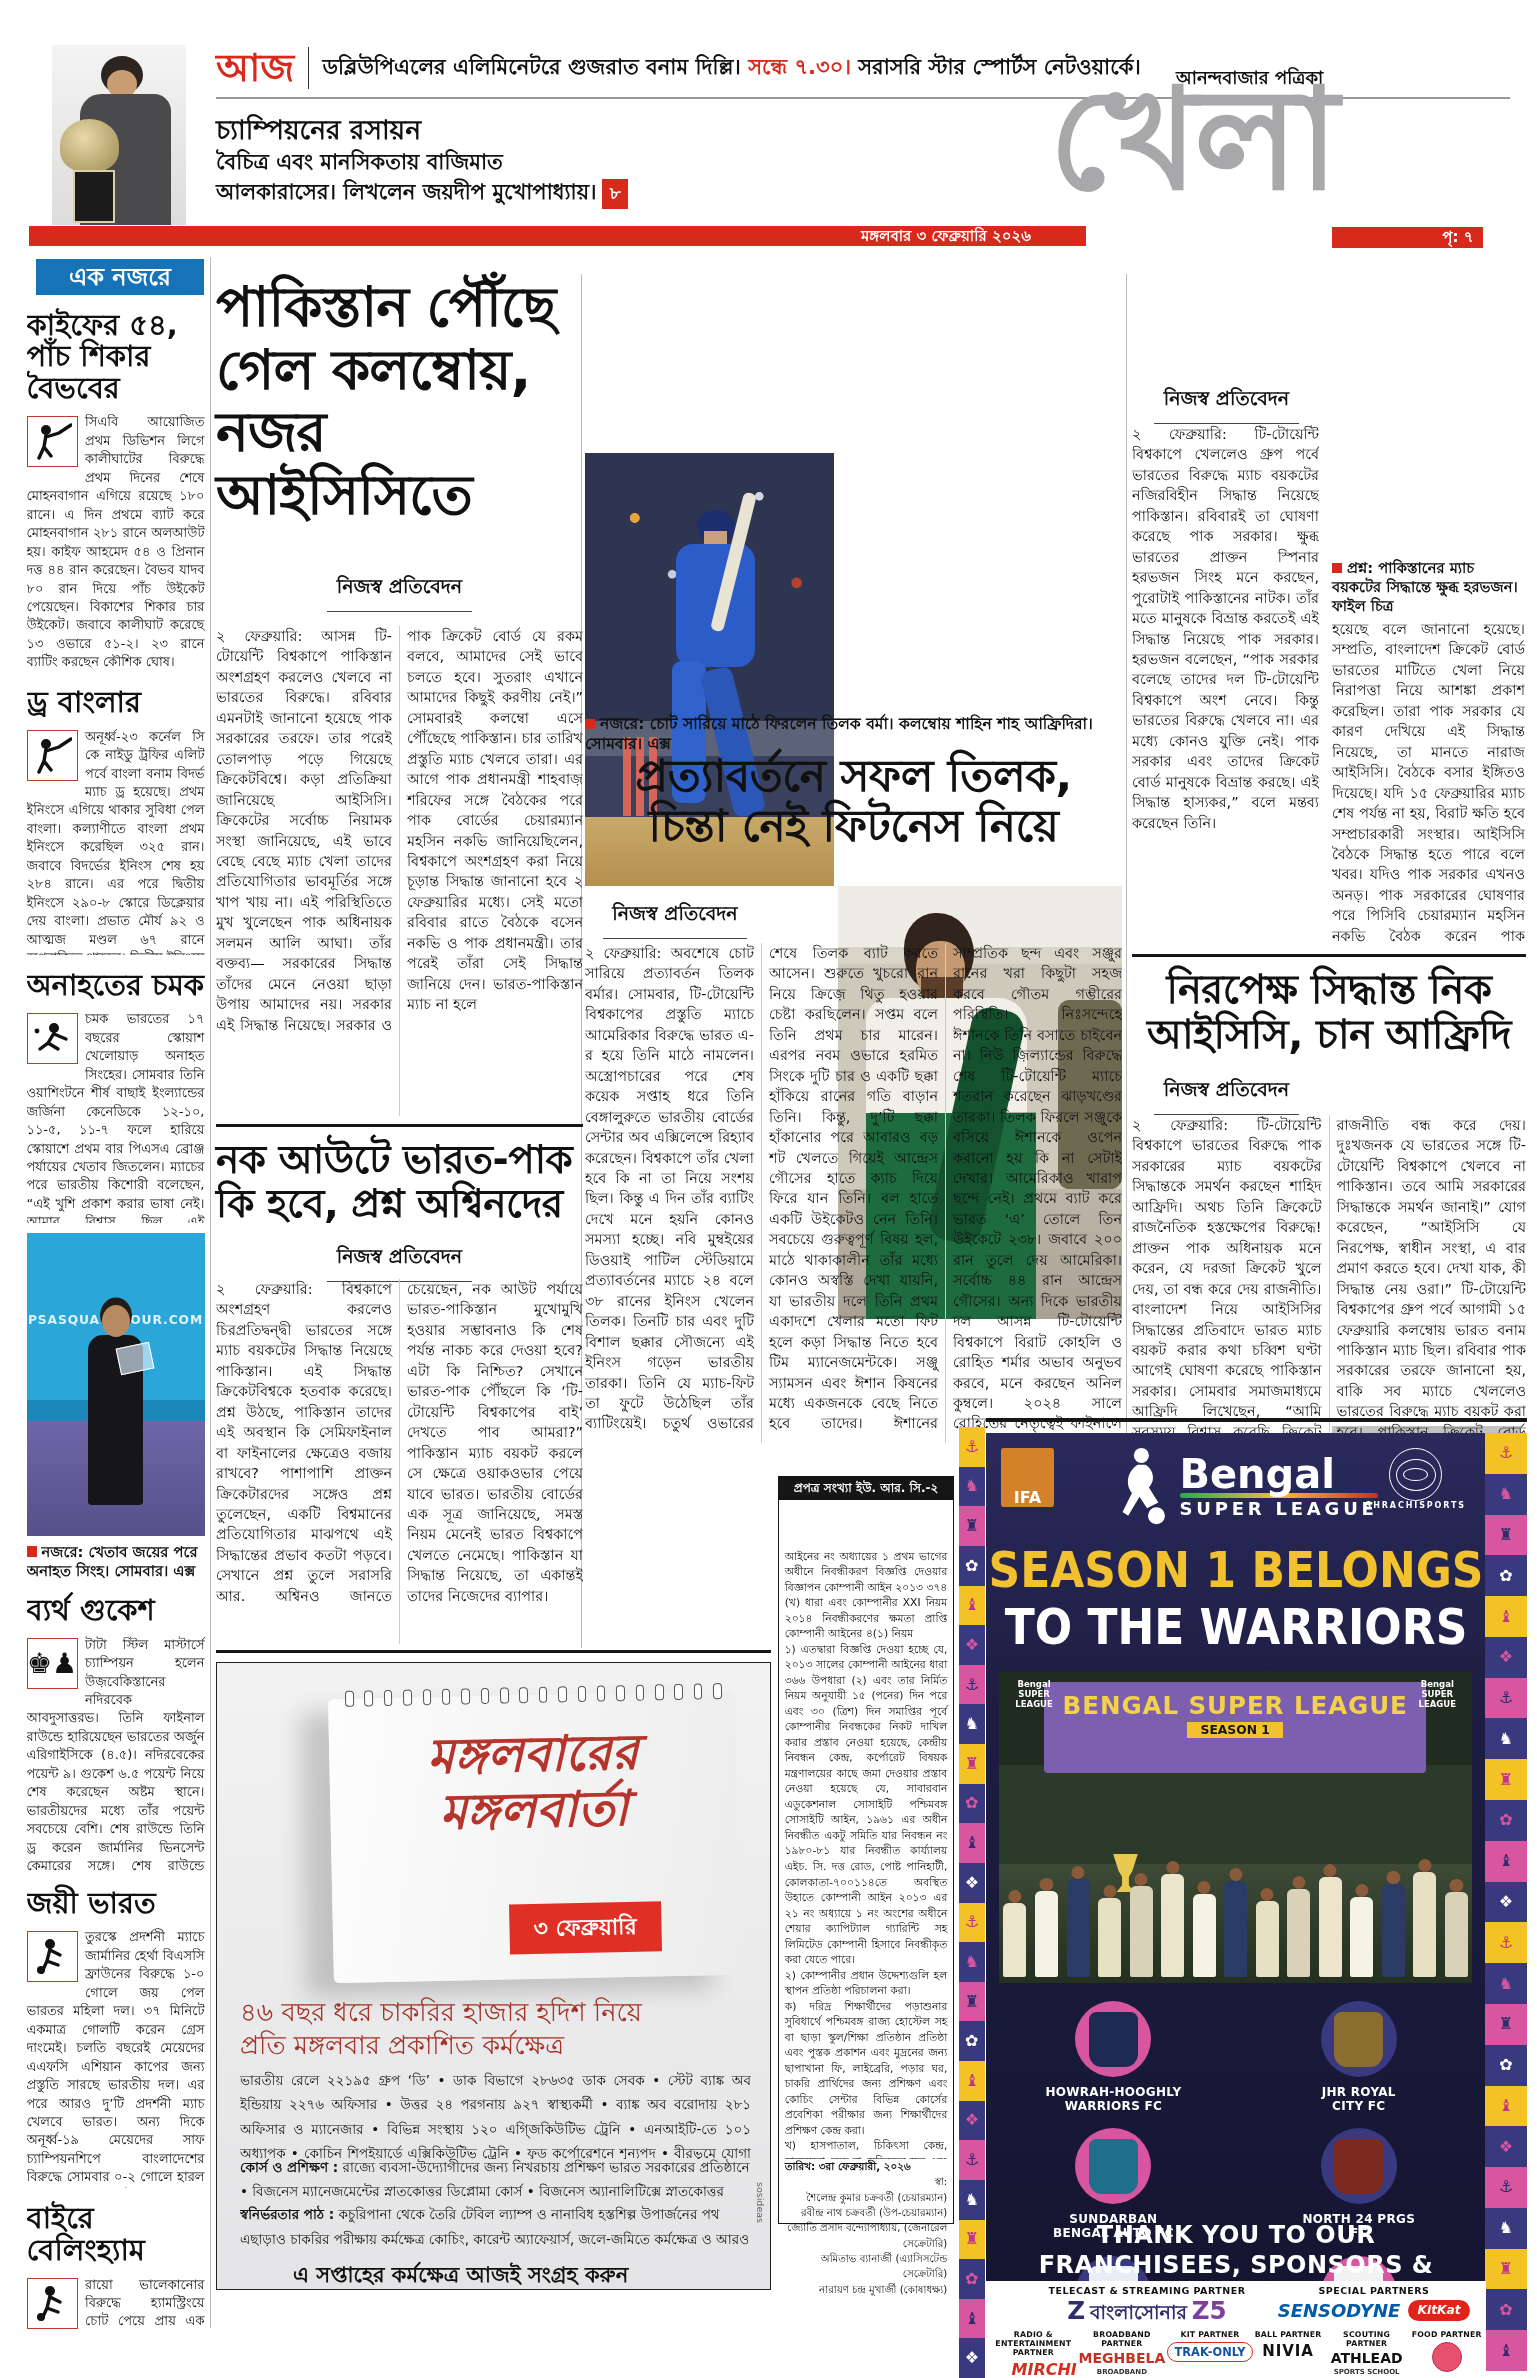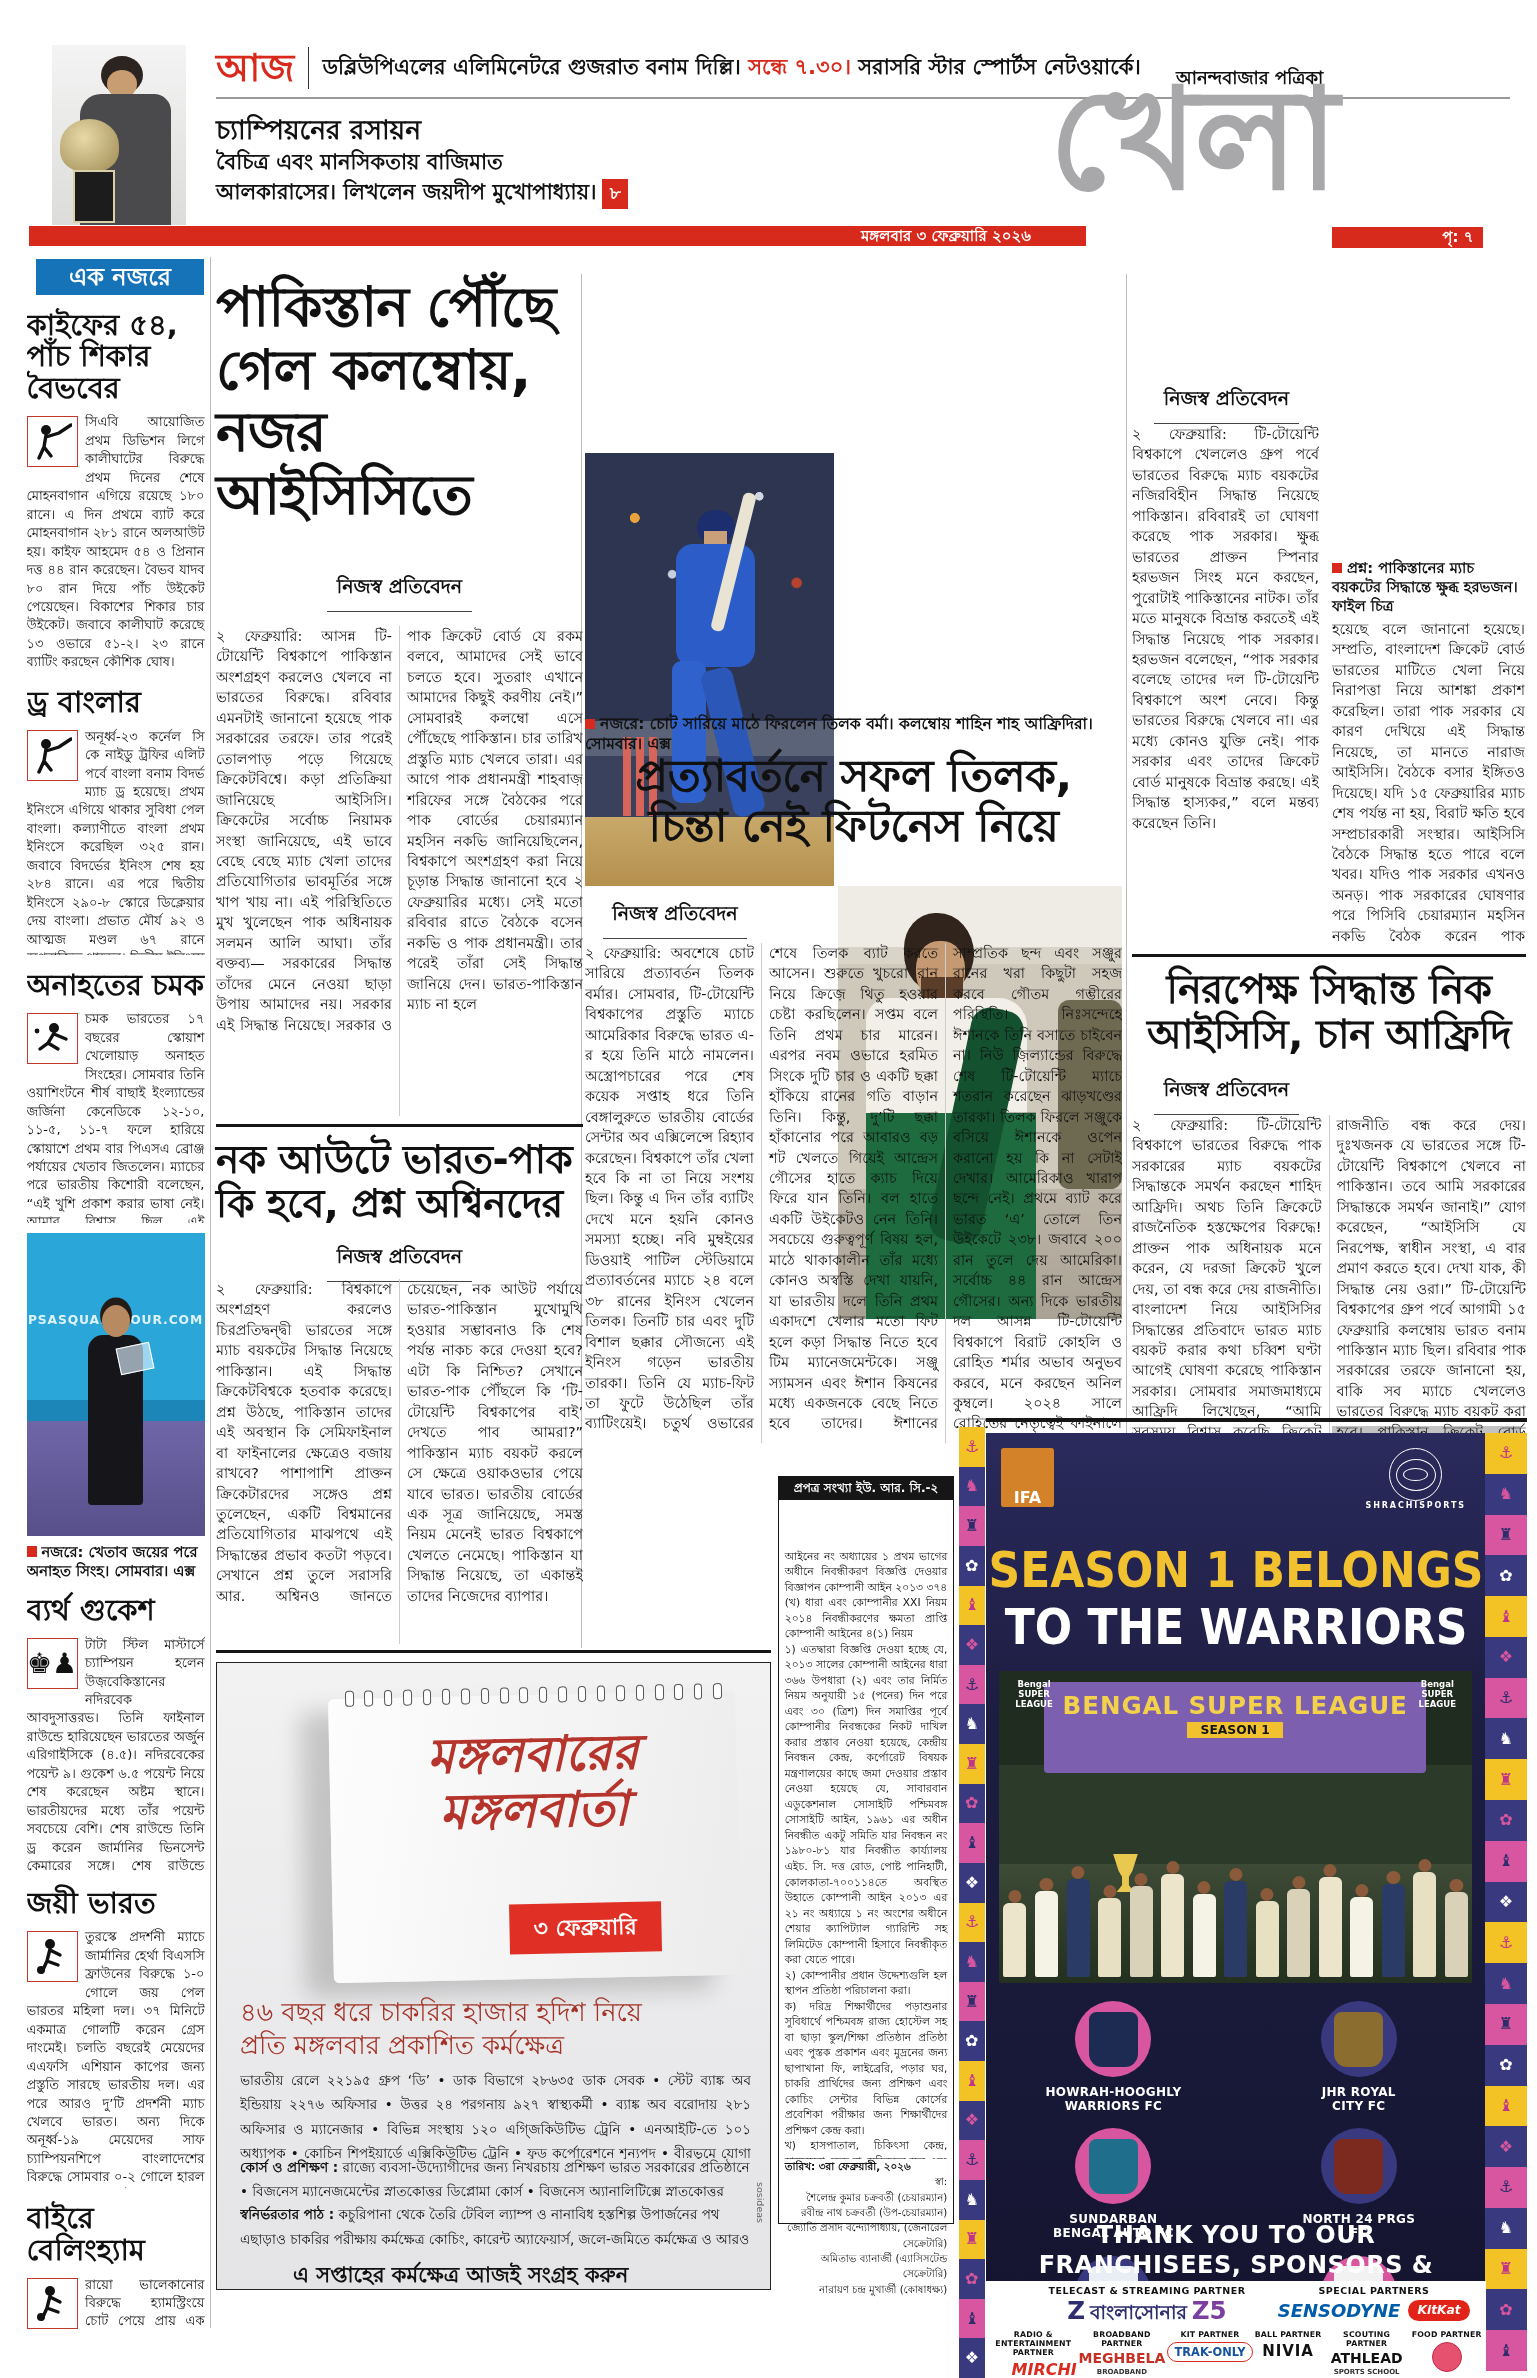--- a/index.html
+++ b/index.html
@@ -410,20 +410,32 @@
         <i style="background: rgb(57, 57, 127); color: rgb(216, 85, 159);">❖</i>
         <i style="background: rgb(216, 85, 159); color: rgb(45, 45, 107);">⚓</i>
         <i style="background: rgb(57, 57, 127); color: rgb(255, 255, 255);">♞</i>
         <i style="background: rgb(243, 195, 37); color: rgb(194, 51, 139);">♜</i>
         <i style="background: rgb(57, 57, 127); color: rgb(216, 85, 159);">✿</i>
         <i style="background: rgb(216, 85, 159); color: rgb(45, 45, 107);">♝</i>
       </div>
 
     <div class="abs ifa" style="left:15px;top:15px;width:53px;height:59px;">IFA</div>
 
+    <div class="abs" style="left:123px;top:13.2px;display:flex;align-items:center;gap:9.5px;">
+      <svg width="61" height="81" viewBox="0 0 64 86">
+        <circle cx="34" cy="10" r="8" fill="#fff"></circle>
+        <path d="M30 20 C20 26 16 40 24 50 L14 70 L20 74 L32 54 L40 66 L52 60 L42 44 C50 36 46 24 38 20 Z" fill="#fff"></path>
+        <circle cx="50" cy="74" r="9" fill="#fff"></circle>
+      </svg>
+      <div>
+        <div class="bsl-logo-txt">Bengal</div>
+        <div class="swoosh"></div>
+        <div class="bsl-logo-sub">SUPER LEAGUE</div>
+      </div>
+    </div>
 
     <div class="abs" style="right:61px;top:15px;text-align:center;">
       <div class="shr-circ" style="margin:0 auto;"></div>
       <div class="shr-lbl">SHRACHISPORTS</div>
     </div>
 
     <div class="abs ctr bsl-season" style="left:0;top:115px;width:500px;">SEASON 1 BELONGS</div>
     <div class="abs ctr bsl-warr" style="left:0;top:172px;width:500px;">TO THE WARRIORS</div>
 
     <div class="abs ph bsl-photo" style="left:13.2px;top:238px;width:473px;height:312px;">

